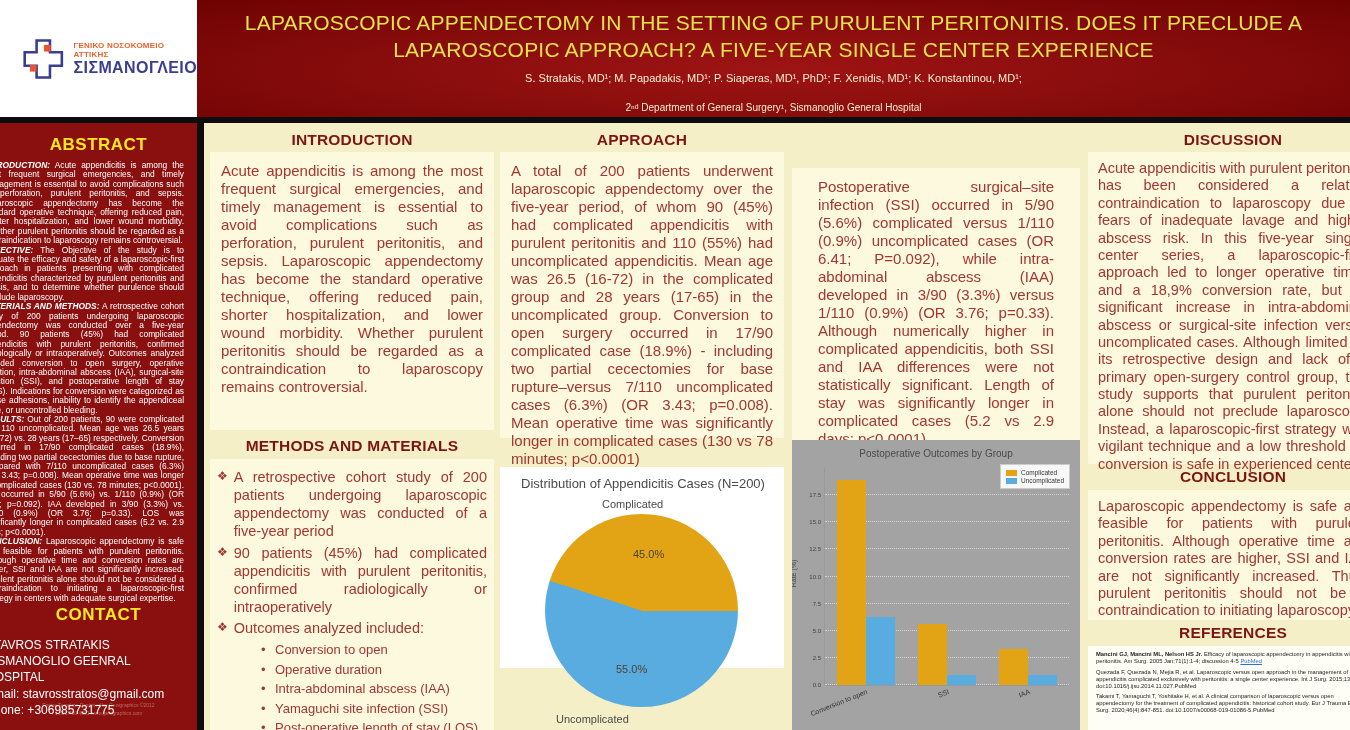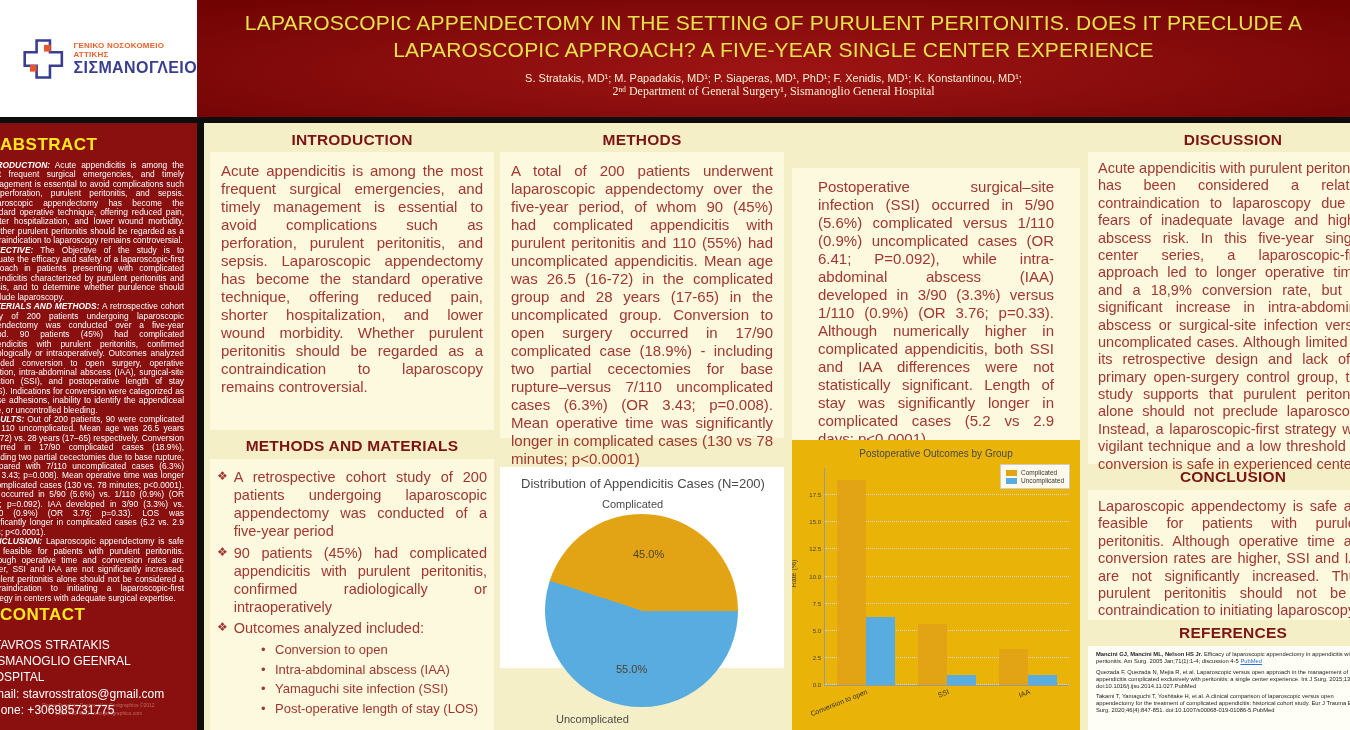--- a/index.html
+++ b/index.html
@@ -6,27 +6,27 @@
   body{width:1350px;height:730px;overflow:hidden;font-family:"Liberation Sans",sans-serif;background:#222;}
   #poster{position:relative;width:1350px;height:730px;background:#F4EFC6;overflow:hidden;}
 
   
   .logo-box{position:absolute;left:0;top:0;width:197px;height:117px;background:#ffffff;display:flex;align-items:center;padding-left:21px;gap:8px;box-sizing:border-box;}
   .logo-text .l1{color:#E8622C;font-size:8px;font-weight:bold;letter-spacing:.2px;}
   .logo-text .l2{color:#3A3E90;font-size:16px;font-weight:bold;letter-spacing:.4px;}
   .banner{position:absolute;left:197px;top:0;width:1153px;height:117px;background:radial-gradient(ellipse at 50% 60%, #9e1414 0%, #8a0d0d 45%, #6f0202 100%);text-align:center;}
   .title{padding-top:9px;font-size:21px;line-height:1.3;color:#E6E24C;letter-spacing:.2px;}
   .authors{margin-top:8px;font-size:11px;color:#F8EFD4;}
-  .affiliation{margin-top:0;font-size:12px;color:#F8EFD4;font-family:Liberation Serif, serif;}
+  .affiliation{margin-top:18px;font-size:10px;color:#F8EFD4;}
   .hdivider{position:absolute;left:0;top:117px;width:1350px;height:6px;background:#0d0d0d;}
   .vdivider{position:absolute;left:197px;top:117px;width:7px;height:613px;background:#0d0d0d;}
 
   
   .sidebar{position:absolute;left:0;top:123px;width:197px;height:607px;background:#8A1010;overflow:hidden;}
-  .side-heading{position:absolute;left:0;width:197px;font-weight:800;color:#FFE81E;font-size:17px;letter-spacing:.5px;}
+  .side-heading{position:absolute;left:0;width:197px;text-align:center;font-weight:800;color:#FFE81E;font-size:17px;letter-spacing:.5px;}
   #abstract-head{top:12px;}
   .abstract{position:absolute;left:-17px;top:38px;width:201px;height:452px;color:#ffffff;font-size:8.4px;line-height:1.12;text-align:justify;overflow:hidden;}
   .abstract p{margin:0;}
   .abstract .lbl{font-weight:bold;font-style:italic;}
   #contact-head{top:482px;}
   .contact{position:absolute;left:-14px;top:514px;width:202px;color:#ffffff;font-size:12px;line-height:1.35;}
   .credit{position:absolute;left:0;top:578px;width:197px;text-align:center;font-size:5px;line-height:1.6;color:rgba(255,205,185,0.45);}
 
   
   .sec-heading{position:absolute;font-weight:800;color:#7C1416;font-size:15.5px;text-align:center;letter-spacing:.2px;}
@@ -63,21 +63,21 @@
   .pie-title{position:absolute;left:12px;top:9px;width:262px;font-size:13px;color:#4a4a4a;text-align:center;}
   #pie{position:absolute;left:45px;top:47px;width:193px;height:193px;border-radius:50%;}
   .pie-cat{position:absolute;font-size:11px;color:#4a4a4a;}
   .pie-cat-top{left:102px;top:31px;}
   .pie-cat-bottom{left:56px;top:246px;}
   .pie-pct{position:absolute;font-size:11px;color:#4d4230;}
   .pie-pct-top{left:133px;top:81px;}
   .pie-pct-bottom{left:116px;top:196px;}
 
   
-  #bar-card{position:absolute;left:792px;top:440px;width:288px;height:290px;background:#eab308;overflow:hidden;}
+  #bar-card{position:absolute;left:792px;top:440px;width:288px;height:290px;background:#a3a3a3;overflow:hidden;}
   .bar-title{position:absolute;left:0;top:8px;width:288px;text-align:center;font-size:10px;color:#4a4a4a;}
   .bar-ylabel{position:absolute;left:-12px;top:130px;font-size:7px;color:#444;transform:rotate(-90deg);}
   #bar-plot{position:absolute;left:32px;top:28px;width:244px;height:217px;border-left:1px solid #999;border-bottom:1px solid #999;}
   .gridline{position:absolute;left:0;width:100%;height:0;border-top:1px dotted #d5d5d5;}
   .ytick{position:absolute;left:-26px;width:22px;text-align:right;font-size:6px;color:#444;transform:translateY(3px);}
   #bar-groups{position:absolute;left:0;bottom:0;width:100%;height:100%;display:flex;}
   .bar-group{flex:1;position:relative;display:flex;align-items:flex-end;justify-content:center;height:100%;}
   .bar{width:29px;}
   .bar-xlabel{position:absolute;top:100%;right:50%;margin-top:3px;font-size:7px;color:#333;white-space:nowrap;transform:rotate(-22deg);transform-origin:top right;}
   .legend{position:absolute;top:24px;right:10px;border:1px solid #ccc;background:rgba(255,255,255,.92);padding:3px 5px;}
@@ -154,27 +154,28 @@
     <div class="m-item">
         <span class="dia">❖</span>
         <div class="m-text">90 patients (45%) had complicated appendicitis with purulent peritonitis, confirmed radiologically or intraoperatively</div>
       </div>
     <div class="m-item">
         <span class="dia">❖</span>
         <div class="m-text">Outcomes analyzed included:</div>
       </div>
     <ul class="outcomes">
       <li>Conversion to open</li>
+      <li>Operative duration</li>
       <li>Intra-abdominal abscess (IAA)</li>
       <li>Yamaguchi site infection (SSI)</li>
       <li>Post-operative length of stay (LOS)</li>
     </ul>
   </div>
 
-  <div class="sec-heading" id="results-head">METHODS</div>
+  <div class="sec-heading" id="results-head">APPROACH</div>
   <div class="box" id="results-box1">
     <div class="body-text">A total of 200 patients underwent laparoscopic appendectomy over the five-year period, of whom 90 (45%) had complicated appendicitis with purulent peritonitis and 110 (55%) had uncomplicated appendicitis. Mean age was 26.5 (16-72) in the  complicated group and 28 years (17-65) in the uncomplicated group. Conversion to open surgery occurred in 17/90 complicated case (18.9%) - including two partial cecectomies for base rupture–versus 7/110 uncomplicated cases (6.3%) (OR 3.43; p=0.008). Mean operative time was significantly longer in complicated cases (130 vs 78 minutes; p&lt;0.0001)</div>
   </div>
 
   <div id="pie-card">
     <div class="pie-title">Distribution of Appendicitis Cases (N=200)</div>
     <div id="pie" style="background: conic-gradient(from -72deg, rgb(226, 164, 20) 0deg, rgb(226, 164, 20) 162deg, rgb(88, 172, 224) 162deg, rgb(88, 172, 224) 360deg);"></div>
     <div class="pie-cat pie-cat-top">Complicated</div>
     <div class="pie-pct pie-pct-top">45.0%</div>
     <div class="pie-pct pie-pct-bottom">55.0%</div>

